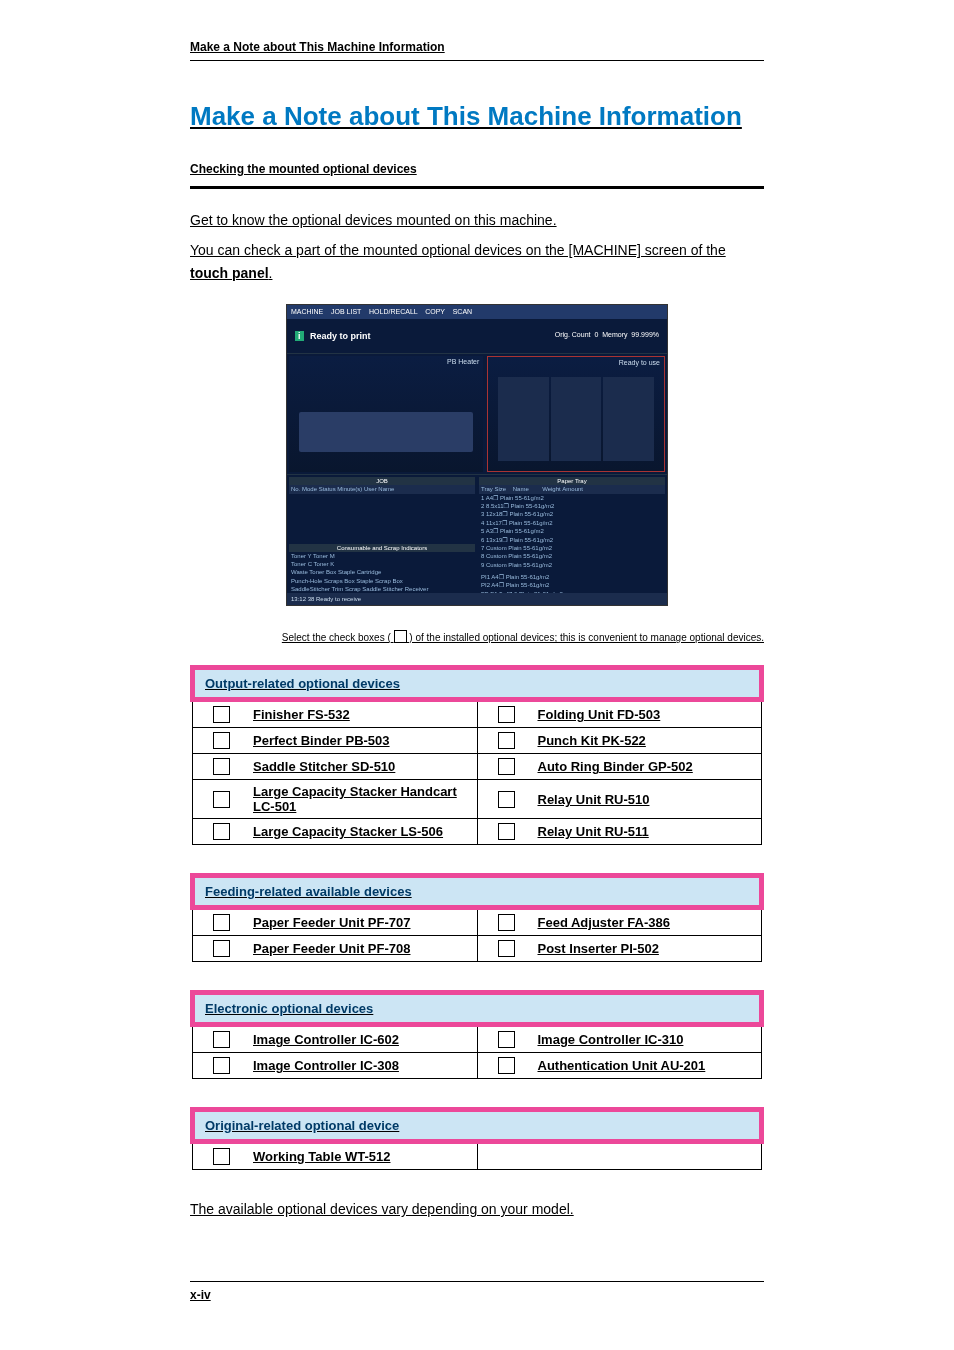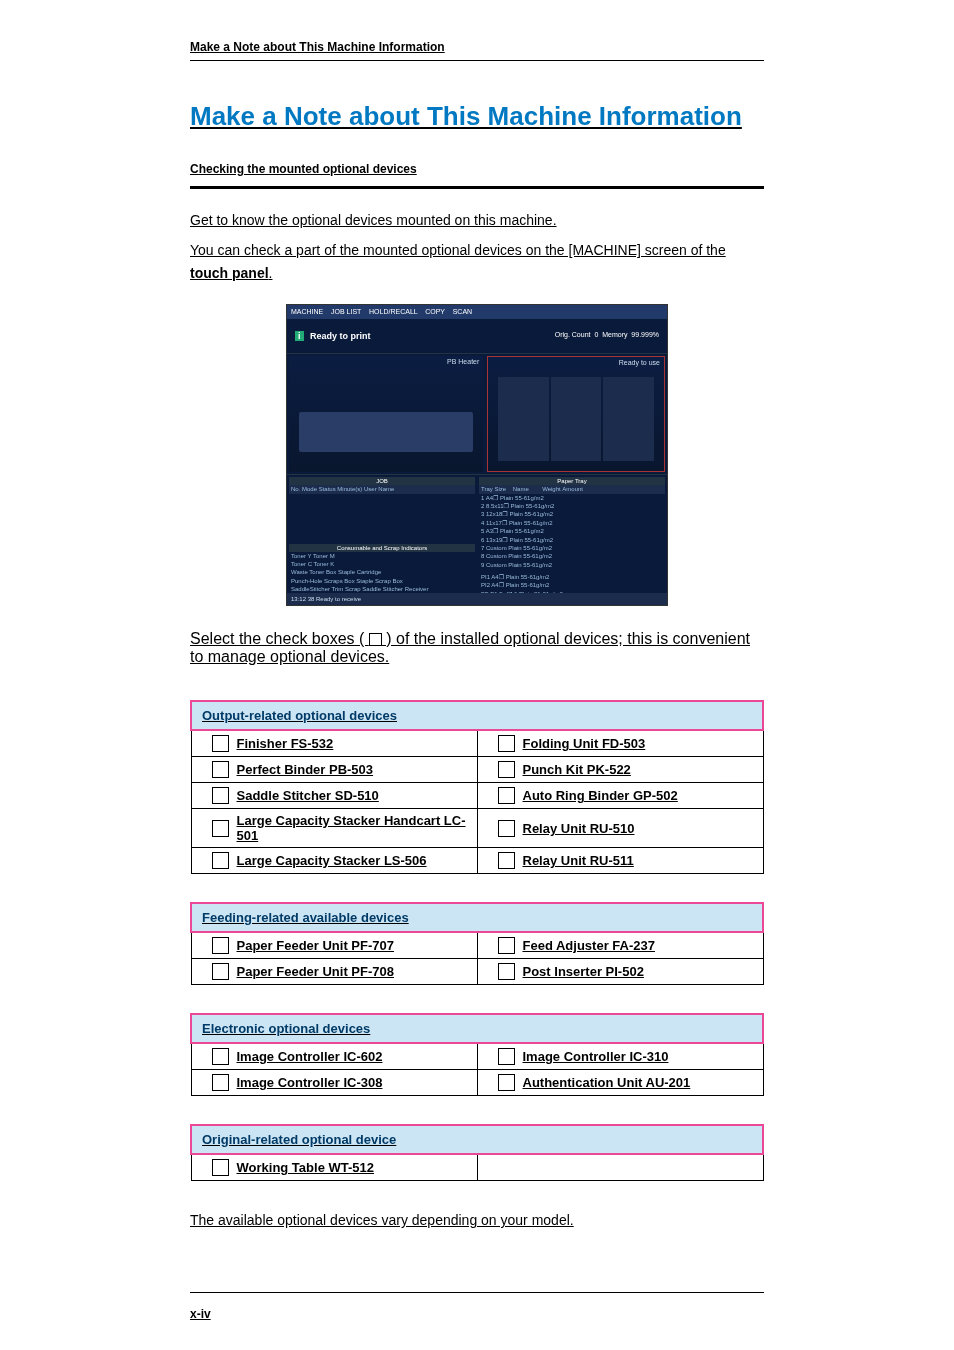--- a/index.html
+++ b/index.html
@@ -116,22 +116,23 @@
     left: 0;
     right: 0;
     background: #1b2c4d;
     height: 12px;
     font-size: 6px;
     line-height: 12px;
     padding: 0 4px;
   }
 
   .checkbox-note {
-    font-size: 16px;
-    margin: 18px 0 34px 0;
+    font-size: 10px;
+    margin: 18px 0 22px 0;
+    text-align: right;
   }
   .cb-icon {
     display: inline-block;
     width: 11px;
     height: 11px;
     border: 1px solid #000;
     vertical-align: -2px;
   }
 
   .option-table {
@@ -139,49 +140,49 @@
     border-collapse: collapse;
     margin-bottom: 28px;
     font-size: 13px;
   }
   .option-table th {
     background: #cce5f4;
     color: #003a66;
     text-align: left;
     font-weight: bold;
     padding: 6px 10px;
-    border: 2px solid #ec4899;
+    border: 5px solid #ec4899;
   }
   .option-table td {
     border: 1px solid #000;
     padding: 4px 10px;
     width: 50%;
   }
   .dev-cell {
     display: flex;
     align-items: center;
-    gap: 8px;
+    gap: 23px;
     margin-left: 10px;
   }
   .dev-cb {
     display: inline-block;
     width: 15px;
     height: 15px;
     border: 1px solid #000;
     flex-shrink: 0;
   }
   .dev-label {
     font-weight: bold;
     font-size: 13px;
   }
 
   .page-footer {
     border-top: 1px solid #000;
     margin-top: 60px;
-    padding-top: 14px;
+    padding-top: 6px;
     font-size: 12px;
     font-weight: bold;
   }
 </style>
 </head>
 <body>
 
 <div class="page">
 
   <div class="running-header">Make a Note about This Machine Information</div>
@@ -359,21 +360,21 @@
         <tr>
           <td>
             <div class="dev-cell">
               <span class="dev-cb"></span>
               <span class="dev-label">Paper Feeder Unit PF-707</span>
             </div>
           </td>
           <td>
             <div class="dev-cell">
               <span class="dev-cb"></span>
-              <span class="dev-label">Feed Adjuster FA-237</span>
+              <span class="dev-label">Feed Adjuster FA-386</span>
             </div>
           </td>
         </tr>
         <tr>
           <td>
             <div class="dev-cell">
               <span class="dev-cb"></span>
               <span class="dev-label">Paper Feeder Unit PF-708</span>
             </div>
           </td>

